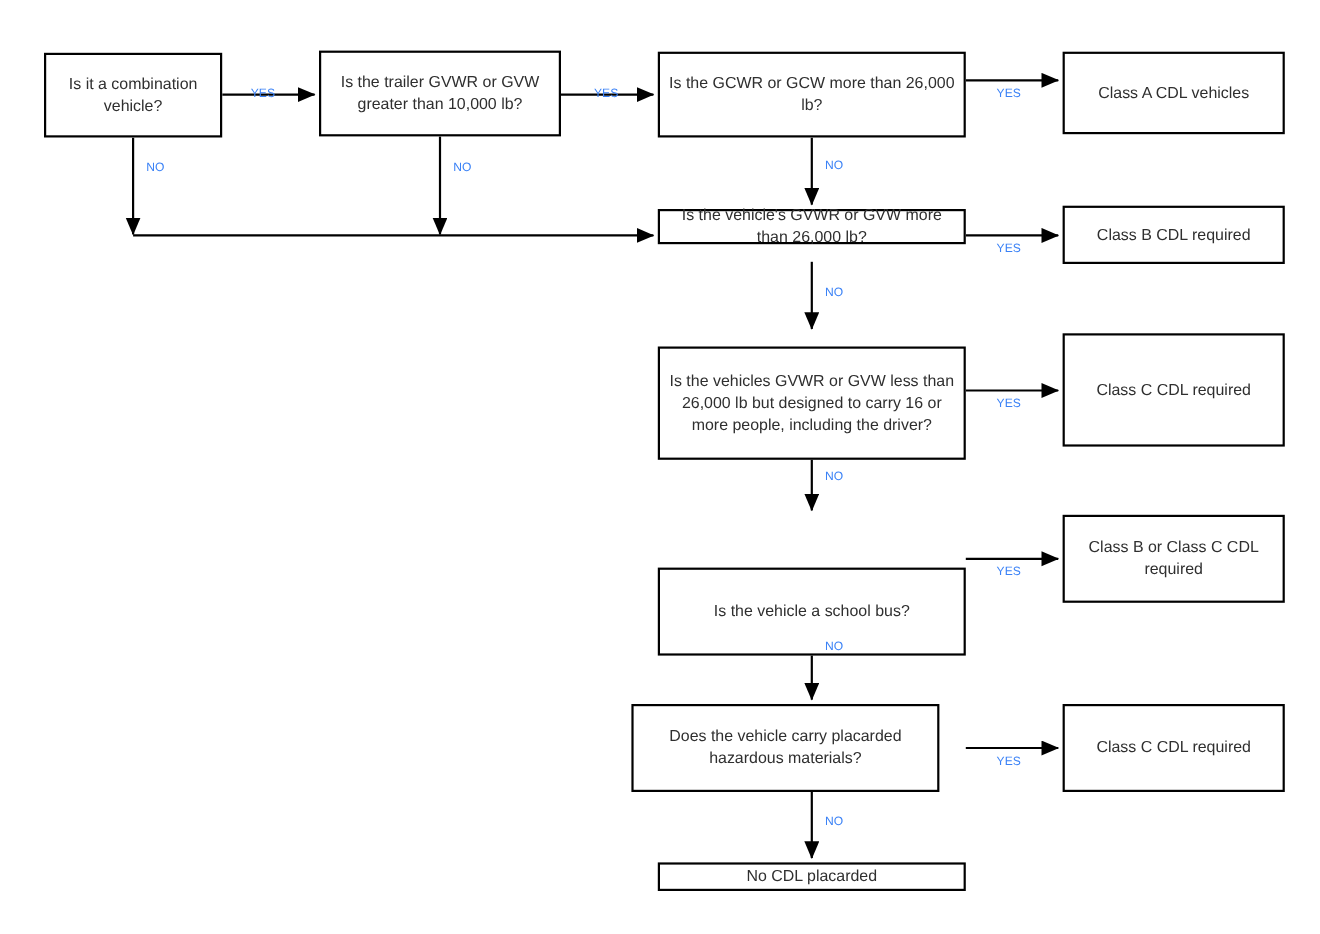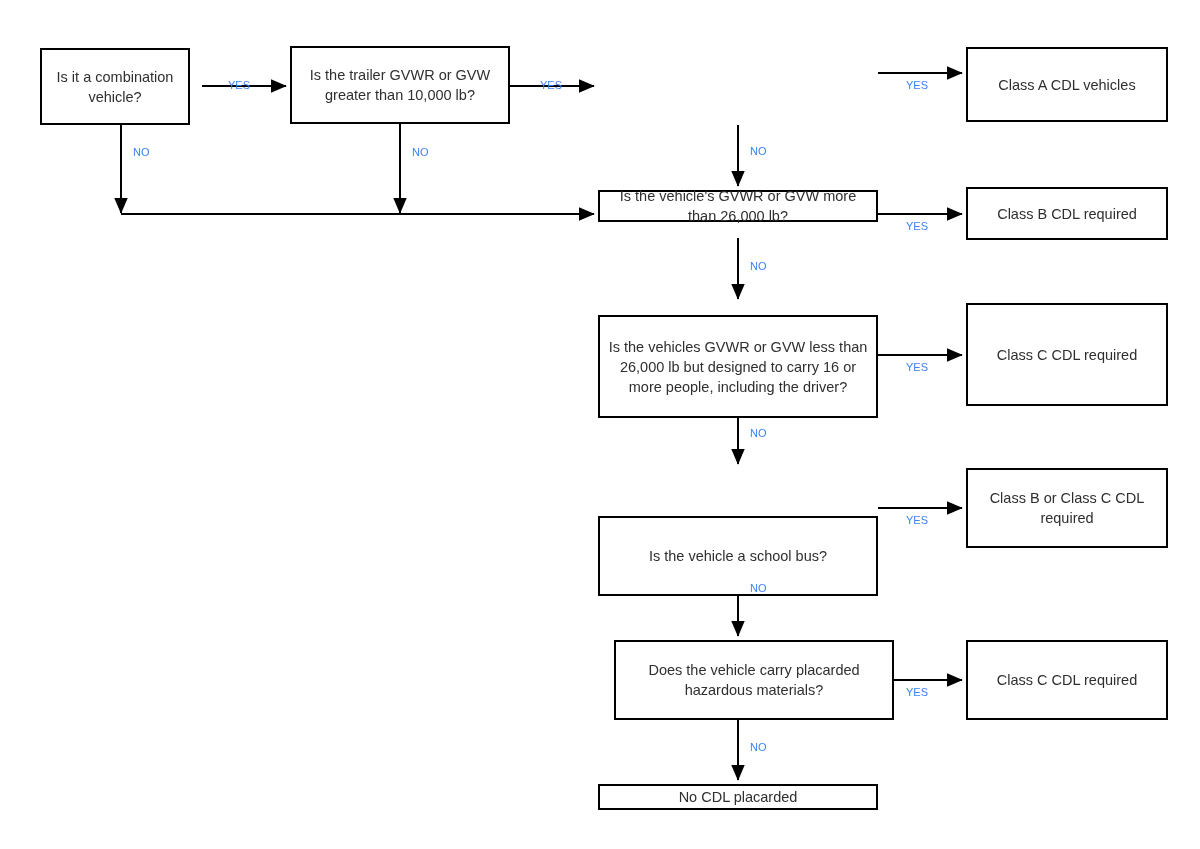--- a/index.html
+++ b/index.html
@@ -87,28 +87,31 @@
       <path d="M878,508 L962,508"></path>
 
       <path d="M738,548 L738,636"></path>
 
       <path d="M878,680 L962,680"></path>
 
       <path d="M738,720 L738,780"></path>
     </g>
   </svg>
 
-  <div class="node" style="left:40px; top:48px; width:150px; height:77px;">
+  <div class="node" style="left:40px; top:48px; width:162px; height:77px;">
     <span>Is it a combination vehicle?</span>
   </div>
 
   <div class="node" style="left:290px; top:46px; width:220px; height:78px;">
     <span>Is the trailer GVWR or GVW greater than 10,000 lb?</span>
   </div>
 
+  <div class="node" style="left:598px; top:47px; width:280px; height:78px;">
+    <span>Is the GCWR or GCW more than 26,000 lb?</span>
+  </div>
 
   <div class="node" style="left:966px; top:47px; width:202px; height:75px;">
     <span>Class A CDL vehicles</span>
   </div>
 
   <div class="node" style="left:598px; top:190px; width:280px; height:32px;">
     <span>Is the vehicle's GVWR or GVW more than 26,000 lb?</span>
   </div>
 
   <div class="node" style="left:966px; top:187px; width:202px; height:53px;">
@@ -124,21 +127,21 @@
   </div>
 
   <div class="node" style="left:598px; top:468px; width:280px; height:80px;margin-top:48px;">
     <span>Is the vehicle a school bus?</span>
   </div>
 
   <div class="node" style="left:966px; top:468px; width:202px; height:80px;">
     <span>Class B or Class C CDL required</span>
   </div>
 
-  <div class="node" style="left:614px; top:640px; width:280px; height:80px;">
+  <div class="node" style="left:574px; top:640px; width:280px; height:80px;">
     <span>Does the vehicle carry placarded hazardous materials?</span>
   </div>
 
   <div class="node" style="left:966px; top:640px; width:202px; height:80px;">
     <span>Class C CDL required</span>
   </div>
 
   <div class="node" style="left:598px; top:784px; width:280px; height:26px;">
     <span>No CDL placarded</span>
   </div>

